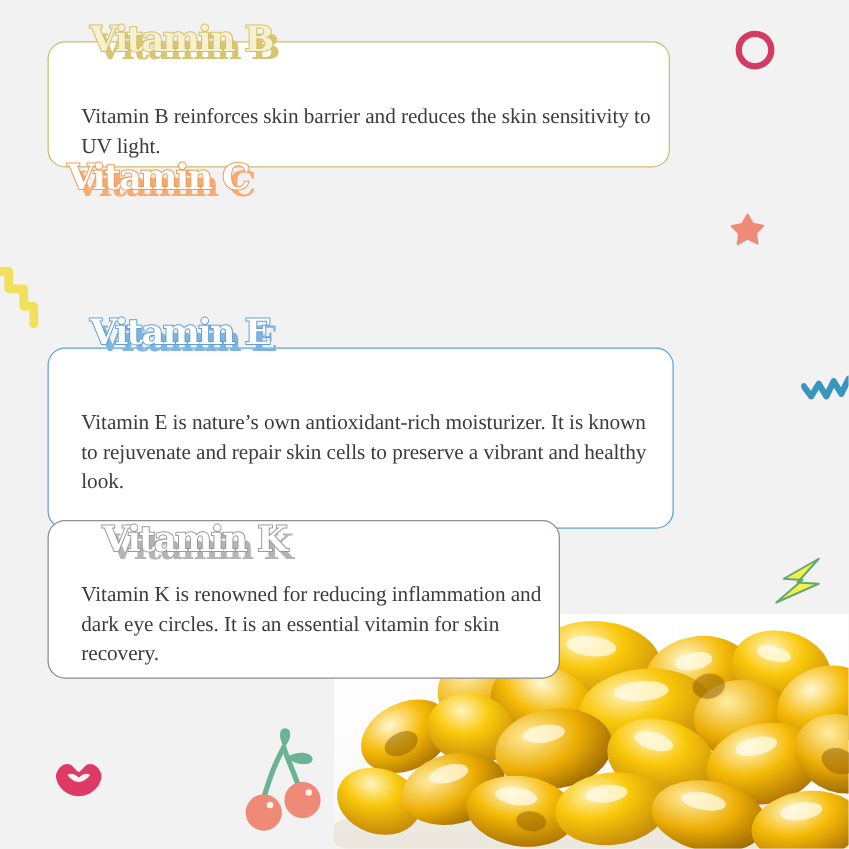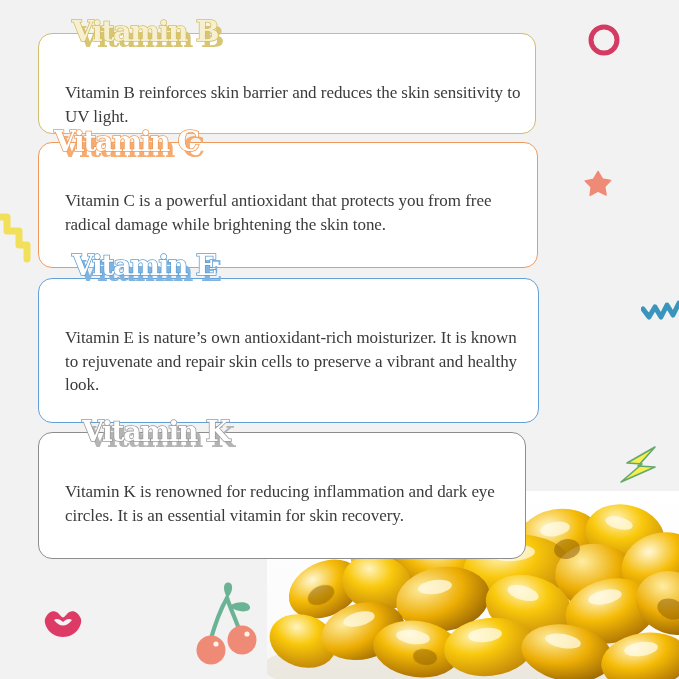--- a/index.html
+++ b/index.html
@@ -41,21 +41,21 @@
     position: absolute;
     left: 38px;
     background: #ffffff;
     border-radius: 14px;
     box-sizing: border-box;
     z-index: 3;
   }
   .card.c1 { top: 33px;  width: 498px; height: 101px; border: 1.4px solid #cdbd6d; }
   .card.c2 { top: 142px; width: 500px; height: 126px; border: 1.4px solid #ef9a5c; }
   .card.c3 { top: 278px; width: 501px; height: 145px; border: 1.4px solid #62a1d8; }
-  .card.c4 { top: 432px; width: 488px; height: 127px; border: 1.4px solid #8d8d8d; }
+  .card.c4 { top: 416px; width: 410px; height: 127px; border: 1.4px solid #8d8d8d; }
 
   .card-body {
     position: absolute;
     left: 26px;
     right: 14px;
     top: 30px;
     font-family: Liberation Serif, serif;
     font-size: 17px;
     line-height: 23.5px;
     color: #3b3b3b;
@@ -220,23 +220,20 @@
           <ellipse cx="158" cy="166" rx="12" ry="8" transform="rotate(8 158 166)"></ellipse>
         </g>
       </g>
     </svg>
   </div>
 
   <div class="card c1">
     <p class="card-body">Vitamin B reinforces skin barrier and reduces the skin sensitivity to UV light.</p>
   </div>
 
-  <div class="card c2">
-    <p class="card-body">Vitamin C is a powerful antioxidant that protects you from free radical damage while brightening the skin tone.</p>
-  </div>
 
   <div class="card c3">
     <p class="card-body">Vitamin E is nature’s own antioxidant-rich moisturizer. It is known to rejuvenate and repair skin cells to preserve a vibrant and healthy look.</p>
   </div>
 
   <div class="card c4">
     <p class="card-body">Vitamin K is renowned for reducing inflammation and dark eye circles. It is an essential vitamin for skin recovery.</p>
   </div>
 
   <div class="vtitle tb">

